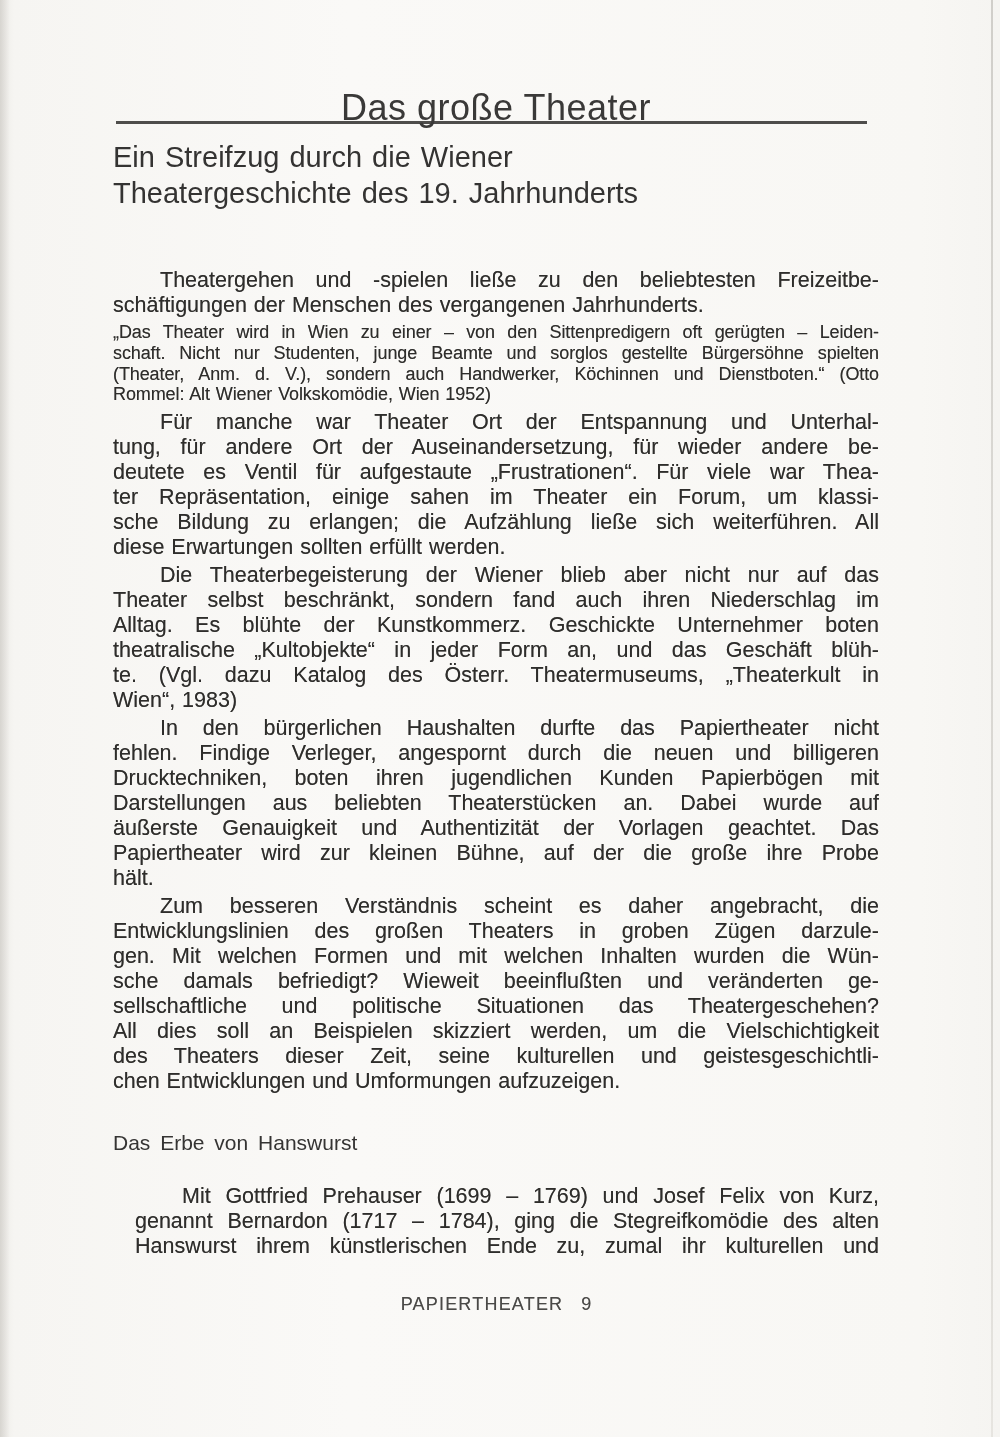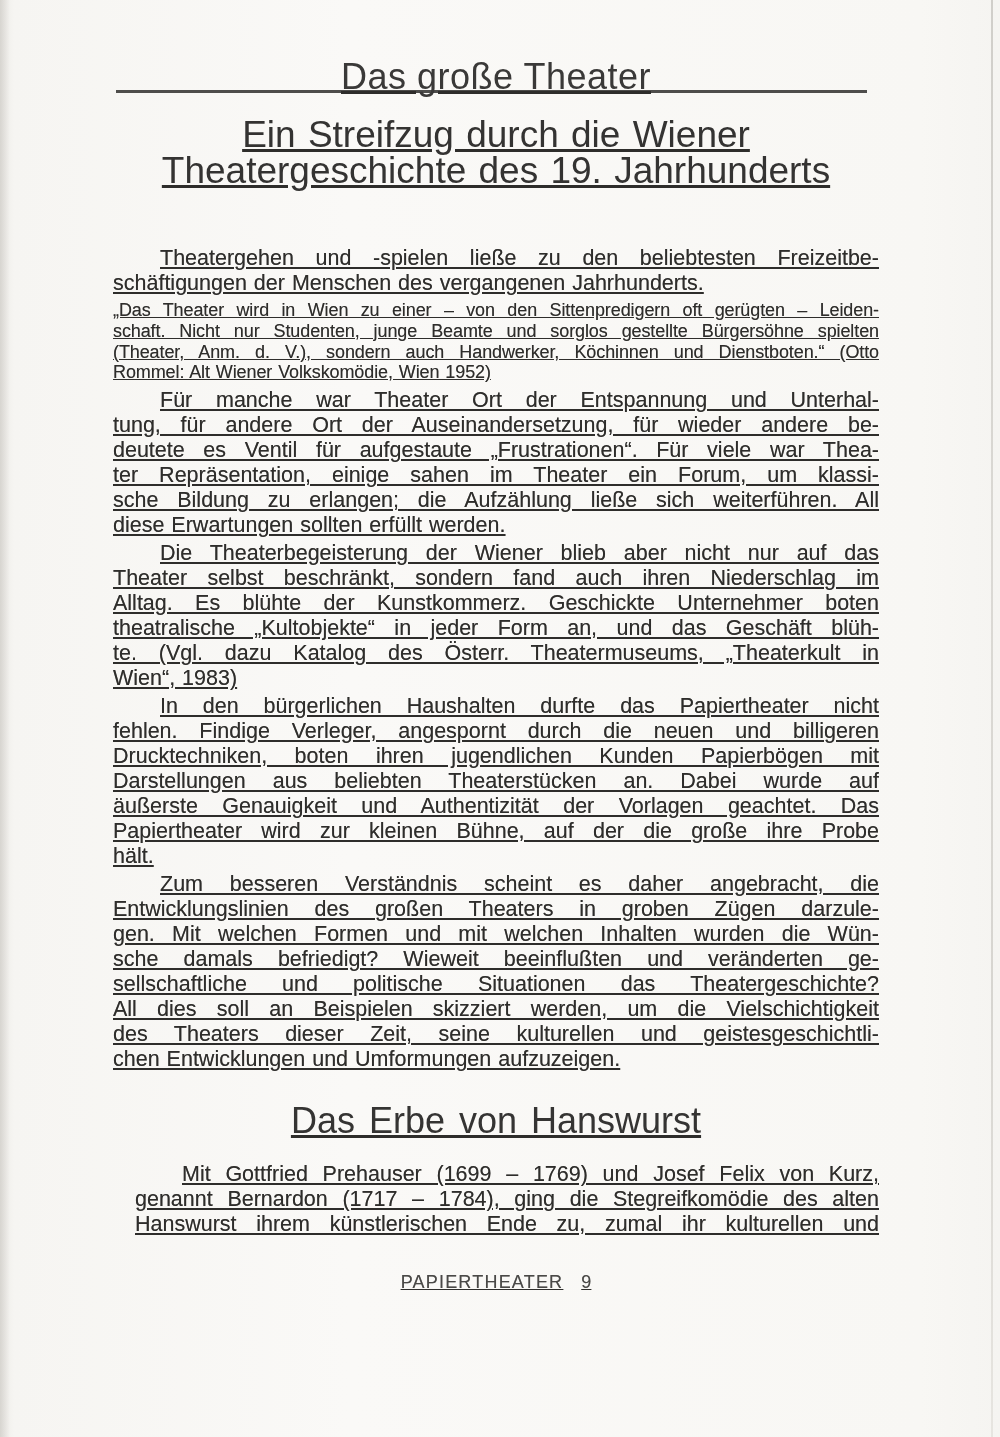--- a/index.html
+++ b/index.html
@@ -31,22 +31,21 @@
     top: 0;
     left: 0;
     width: 10px;
     height: 100%;
     background: linear-gradient(90deg, rgba(165,162,155,0.30), rgba(165,162,155,0));
   }
   .content {
     position: relative;
     width: 766px;
     margin: 0 auto 0 113px;
-    padding-top: 57px;
-    text-decoration: underline;
+    padding-top: 88px;
   }
   .title-block {
     position: relative;
     text-align: center;
   }
   .title {
     margin: 0;
     font-size: 36px;
     font-weight: normal;
     line-height: 40px;
@@ -58,23 +57,23 @@
   .title-rule {
     position: absolute;
     left: 3px;
     right: 12px;
     bottom: 4px;
     height: 3px;
     background: #4e4d4b;
     z-index: 0;
   }
   .subtitle {
-    margin-top: 20px;
-    text-align: center;
-    font-size: 37px;
+    margin-top: 11px;
+    text-align: left;
+    font-size: 29px;
     line-height: 36px;
     color: #343332;
     word-spacing: 2px;
   }
   .body-text {
     margin-top: 57px;
   }
   .para { margin: 0 0 3px 0; }
   .ln {
     font-size: 21.5px;
@@ -93,22 +92,21 @@
     text-align: justify;
     text-align-last: justify;
     word-spacing: 1px;
     text-shadow: 0 0 0.5px rgba(46,45,43,0.5);
   }
   .quote { margin: 4px 0 5px 0; }
   .end { text-align-last: left; }
   .ind { text-indent: 47px; }
   .section-heading {
     margin: 31px 0 0 0;
-    text-align: center;
-    font-size: 36px;
+    font-size: 21px;
     font-weight: normal;
     line-height: 36px;
     color: #353433;
     word-spacing: 4px;
   }
   .para-after-heading { margin-top: 23px; margin-left: 22px; }
   .footer {
     margin-top: 35px;
     text-align: center;
     font-size: 18px;
@@ -178,21 +176,21 @@
         <div class="ln">äußerste Genauigkeit und Authentizität der Vorlagen geachtet. Das</div>
         <div class="ln">Papiertheater wird zur kleinen Bühne, auf der die große ihre Probe</div>
         <div class="ln end">hält.</div>
       </div>
 
       <div class="para">
         <div class="ln ind">Zum besseren Verständnis scheint es daher angebracht, die</div>
         <div class="ln">Entwicklungslinien des großen Theaters in groben Zügen darzule-</div>
         <div class="ln">gen. Mit welchen Formen und mit welchen Inhalten wurden die Wün-</div>
         <div class="ln">sche damals befriedigt? Wieweit beeinflußten und veränderten ge-</div>
-        <div class="ln">sellschaftliche und politische Situationen das Theatergeschichte?</div>
+        <div class="ln">sellschaftliche und politische Situationen das Theatergeschehen?</div>
         <div class="ln">All dies soll an Beispielen skizziert werden, um die Vielschichtigkeit</div>
         <div class="ln">des Theaters dieser Zeit, seine kulturellen und geistesgeschichtli-</div>
         <div class="ln end">chen Entwicklungen und Umformungen aufzuzeigen.</div>
       </div>
 
       <h2 class="section-heading">Das Erbe von Hanswurst</h2>
 
       <div class="para para-after-heading">
         <div class="ln ind">Mit Gottfried Prehauser (1699 – 1769) und Josef Felix von Kurz,</div>
         <div class="ln">genannt Bernardon (1717 – 1784), ging die Stegreifkomödie des alten</div>

